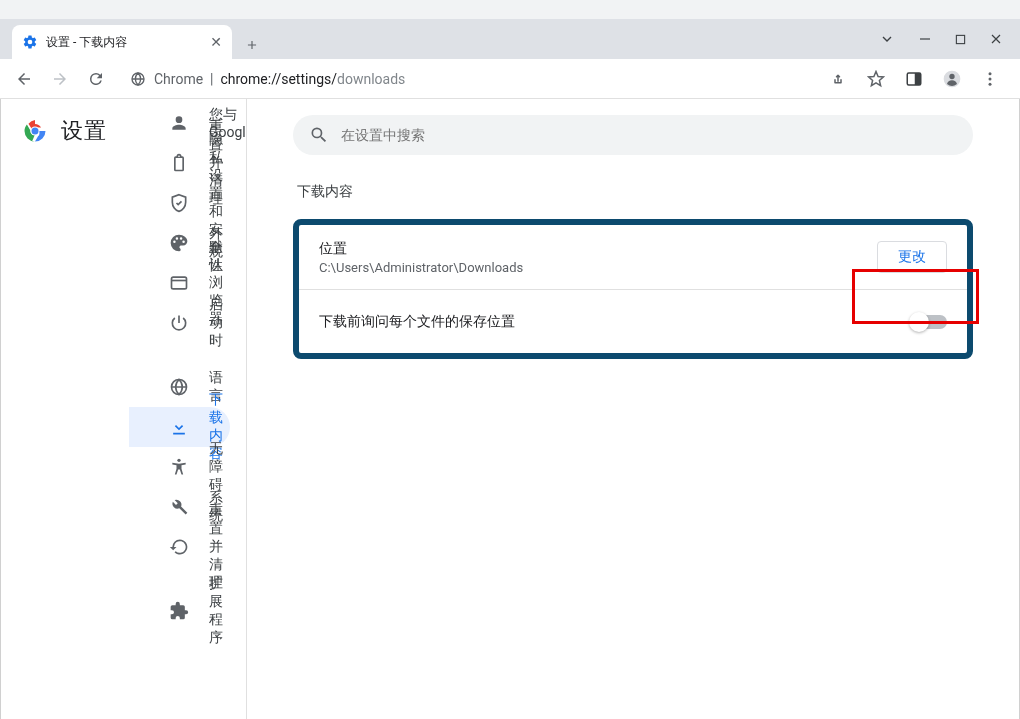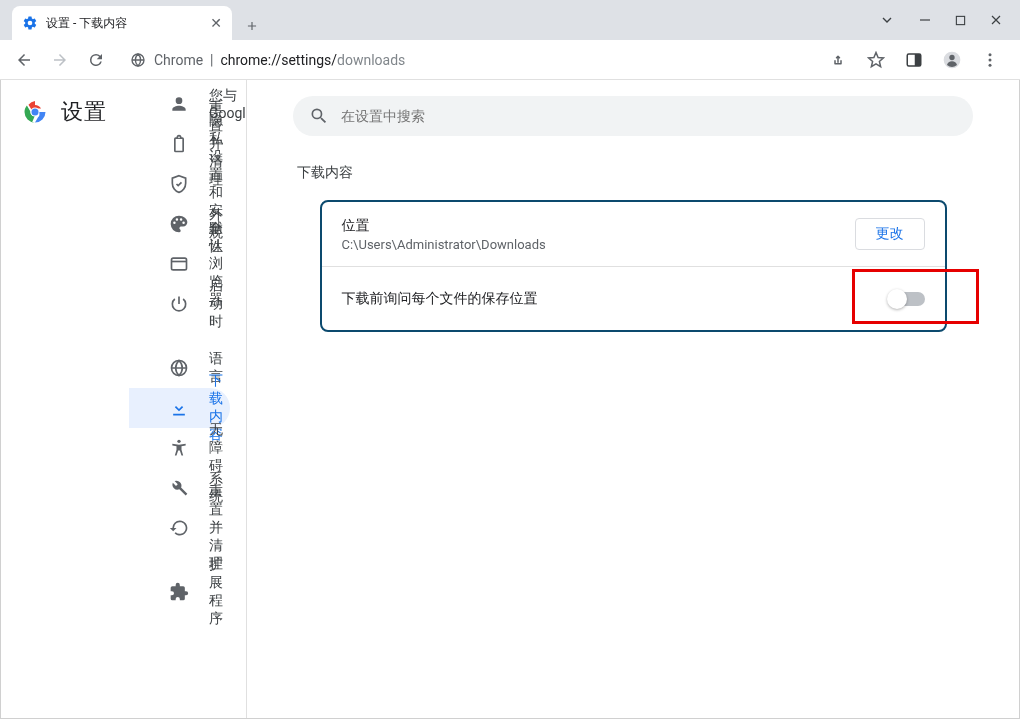--- a/index.html
+++ b/index.html
@@ -1,19 +1,19 @@
 <!DOCTYPE html>
 <html><head>
 <meta charset="utf-8">
 <style>
 * { margin: 0; padding: 0; box-sizing: border-box; font-family: -apple-system, BlinkMacSystemFont, "Segoe UI", Roboto, Arial, sans-serif; }
 body { width: 1020px; height: 719px; background: #f1f3f4; overflow: hidden; position: relative; }
 
 
-.window-titlebar { height: 40px; background: #dee1e6; display: flex; align-items: flex-end; padding: 0 8px 0 12px; position: relative; }
+.window-titlebar { height: 40px; background: #dee1e6; display: flex; align-items: flex-end; padding: 0 8px 0 12px; position: relative; margin-top: 19px; }
 .tab { background: #fff; border-radius: 8px 8px 0 0; height: 34px; min-width: 220px; display: flex; align-items: center; padding: 0 10px; gap: 8px; font-size: 12px; color: #202124; margin-top: 6px; }
 .tab .favicon { width: 16px; height: 16px; display: inline-flex; align-items: center; justify-content: center; }
 .tab .close { margin-left: auto; font-size: 14px; color: #5f6368; cursor: pointer; }
 .new-tab { width: 28px; height: 28px; display: flex; align-items: center; justify-content: center; color: #5f6368; margin-left: 6px; border-radius: 50%; }
 .win-controls { position: absolute; right: 0; top: 0; height: 40px; display: flex; align-items: center; gap: 24px; padding: 0 18px; }
 .win-controls span { font-size: 14px; color: #3c4043; cursor: pointer; }
 
 .toolbar { height: 40px; background: #fff; display: flex; align-items: center; padding: 0 10px; gap: 8px; border-bottom: 1px solid #e0e0e0; justify-content: flex-end; }
 .toolbar-btn { width: 28px; height: 28px; display: flex; align-items: center; justify-content: center; color: #5f6368; border-radius: 50%; }
 .toolbar-btn.disabled { color: #bdc1c6; }
@@ -39,21 +39,21 @@
 .nav-item.active .nav-icon { color: #1a73e8; }
 .nav-sep { height: 24px; }
 .nav-item .ext-icon { margin-left: 8px; color: #5f6368; width: 16px; height: 16px; }
 
 .content { flex: 1; background: #fff; display: flex; flex-direction: column; align-items: center; position: relative; padding-top: 16px; }
 .search-wrap { width: 680px; height: 40px; background: #f1f3f4; border-radius: 20px; display: flex; align-items: center; padding: 0 16px; gap: 12px; margin-bottom: 28px; }
 .search-wrap .s-icon { color: #5f6368; }
 .search-input { flex: 1; border: none; background: transparent; outline: none; font-size: 14px; color: #3c4043; }
 
 .section-title { width: 680px; font-size: 14px; color: #3c4043; margin-bottom: 18px; padding-left: 4px; }
-.card { width: 627px; border: 2px solid #0c4a6e; border-radius: 8px; background: #fff; }
+.card { width: 680px; border: 6px solid #0c4a6e; border-radius: 8px; background: #fff; }
 .card-row { display: flex; align-items: center; padding: 14px 20px; min-height: 64px; }
 .card-row + .card-row { border-top: 1px solid #e0e0e0; }
 .row-body { flex: 1; display: flex; flex-direction: column; gap: 2px; }
 .row-label { font-size: 14px; color: #202124; }
 .row-sub { font-size: 13px; color: #5f6368; }
 .change-btn { border: 1px solid #dadce0; background: #fff; color: #1a73e8; font-size: 14px; padding: 6px 20px; border-radius: 4px; cursor: pointer; }
 
 .toggle { width: 36px; height: 14px; background: #bdc1c6; border-radius: 7px; position: relative; cursor: pointer; }
 .toggle::after { content: ""; position: absolute; left: -2px; top: -3px; width: 20px; height: 20px; background: #fff; border-radius: 50%; box-shadow: 0 1px 3px rgba(0,0,0,.3); }
 

